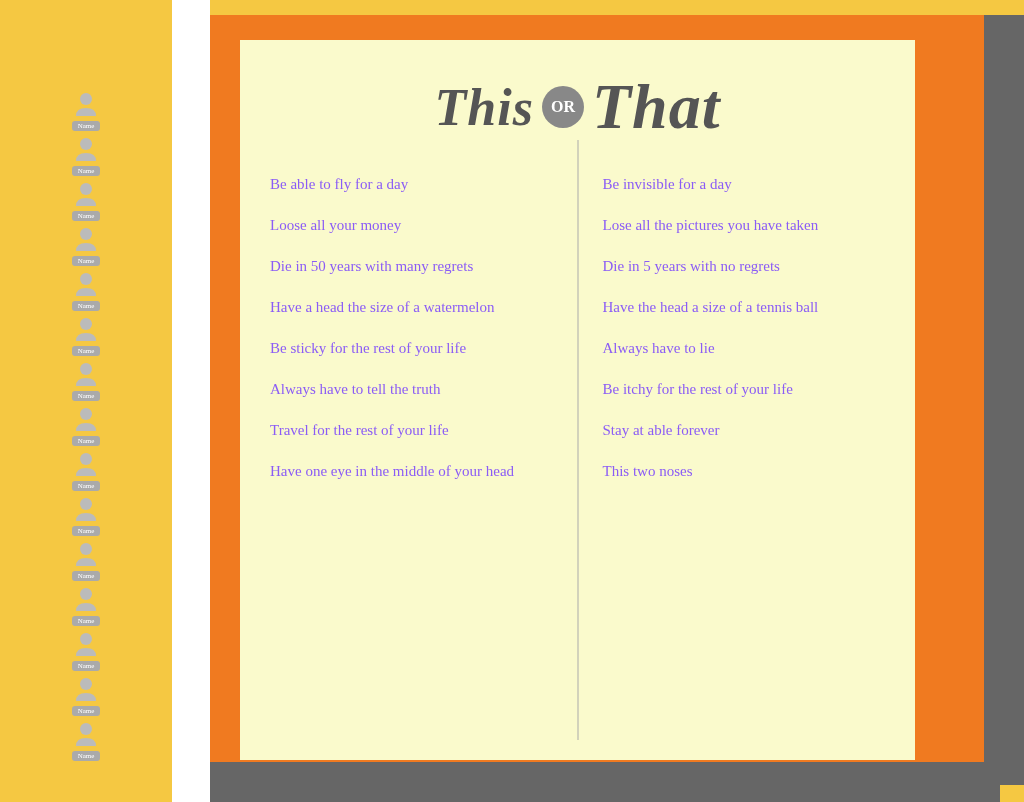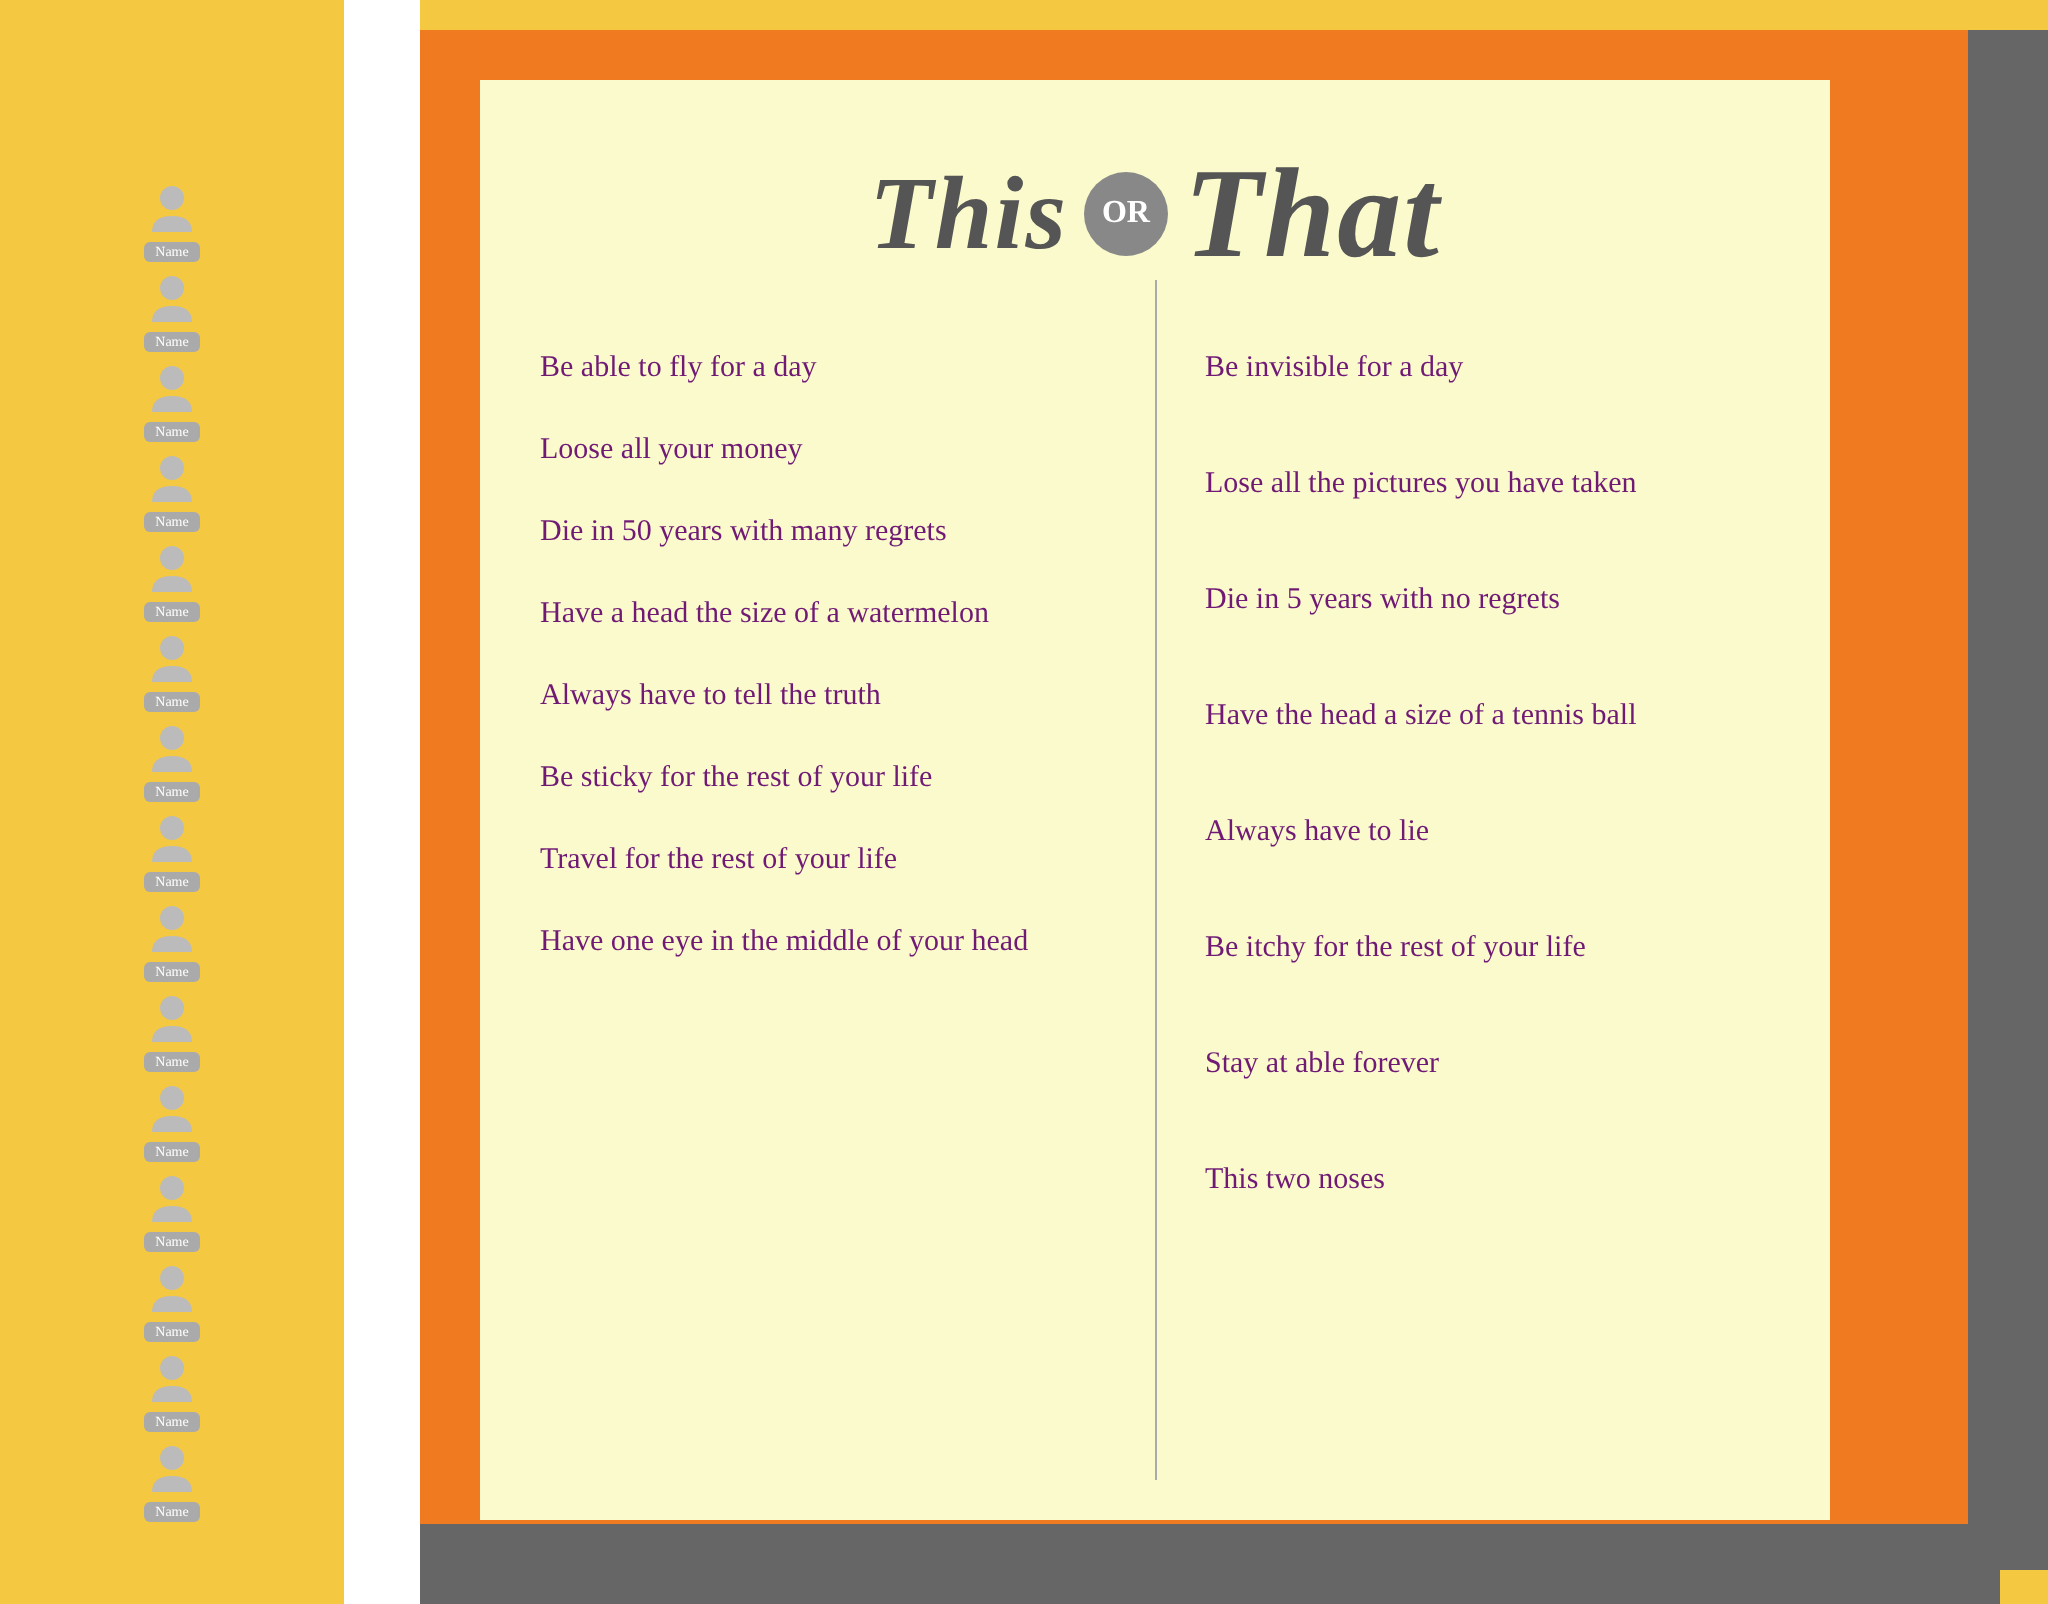--- a/index.html
+++ b/index.html
@@ -185,26 +185,26 @@
       display: flex;
       flex-direction: column;
       gap: 0;
     }
 
     .col-right {
       flex: 1;
       padding-left: 25px;
       display: flex;
       flex-direction: column;
-      gap: 17px;
+      gap: 0;
     }
 
     .item {
       font-size: 15px;
-      color: #701a75;
+      color: #8b5cf6;
       line-height: 1.4;
       padding: 10px 0;
       border-bottom: none;
     }
   </style>
 </head>
 <body>
 
 <div class="sidebar">
 
@@ -332,22 +332,22 @@
 
   <div class="divider-line"></div>
 
   <div class="content-area">
     <div class="col-left">
 
     <div class="item">Be able to fly for a day</div>
         <div class="item">Loose all your money</div>
         <div class="item">Die in 50 years with many regrets</div>
         <div class="item">Have a head the size of a watermelon</div>
+        <div class="item">Be sticky for the rest of your life</div>
         <div class="item">Always have to tell the truth</div>
-        <div class="item">Be sticky for the rest of your life</div>
         <div class="item">Travel  for the rest of your life</div>
         <div class="item">Have one eye in the middle of your head</div>
       </div>
     <div class="col-right">
 
     <div class="item">Be invisible for a day</div>
         <div class="item">Lose all the pictures you have taken</div>
         <div class="item">Die in 5 years with no regrets</div>
         <div class="item">Have the head a size of a tennis ball</div>
         <div class="item">Always have to lie</div>

